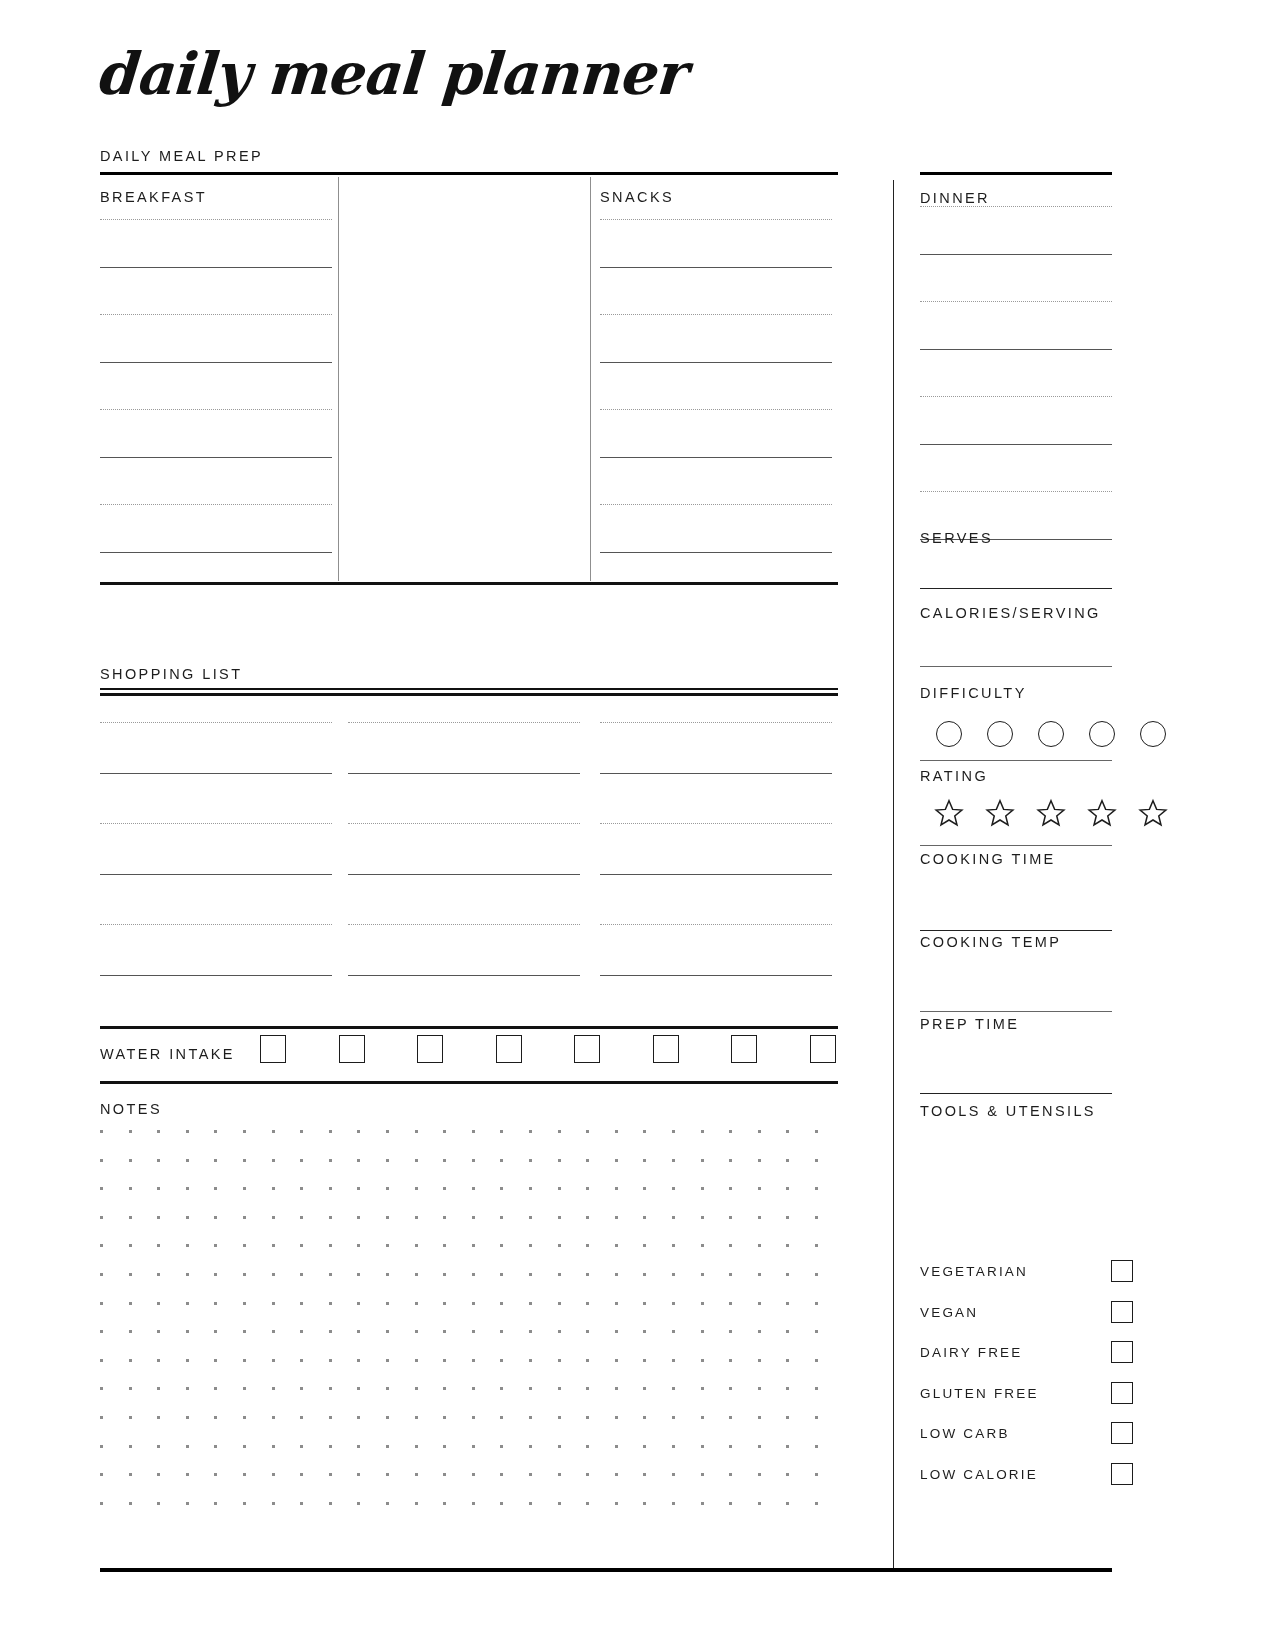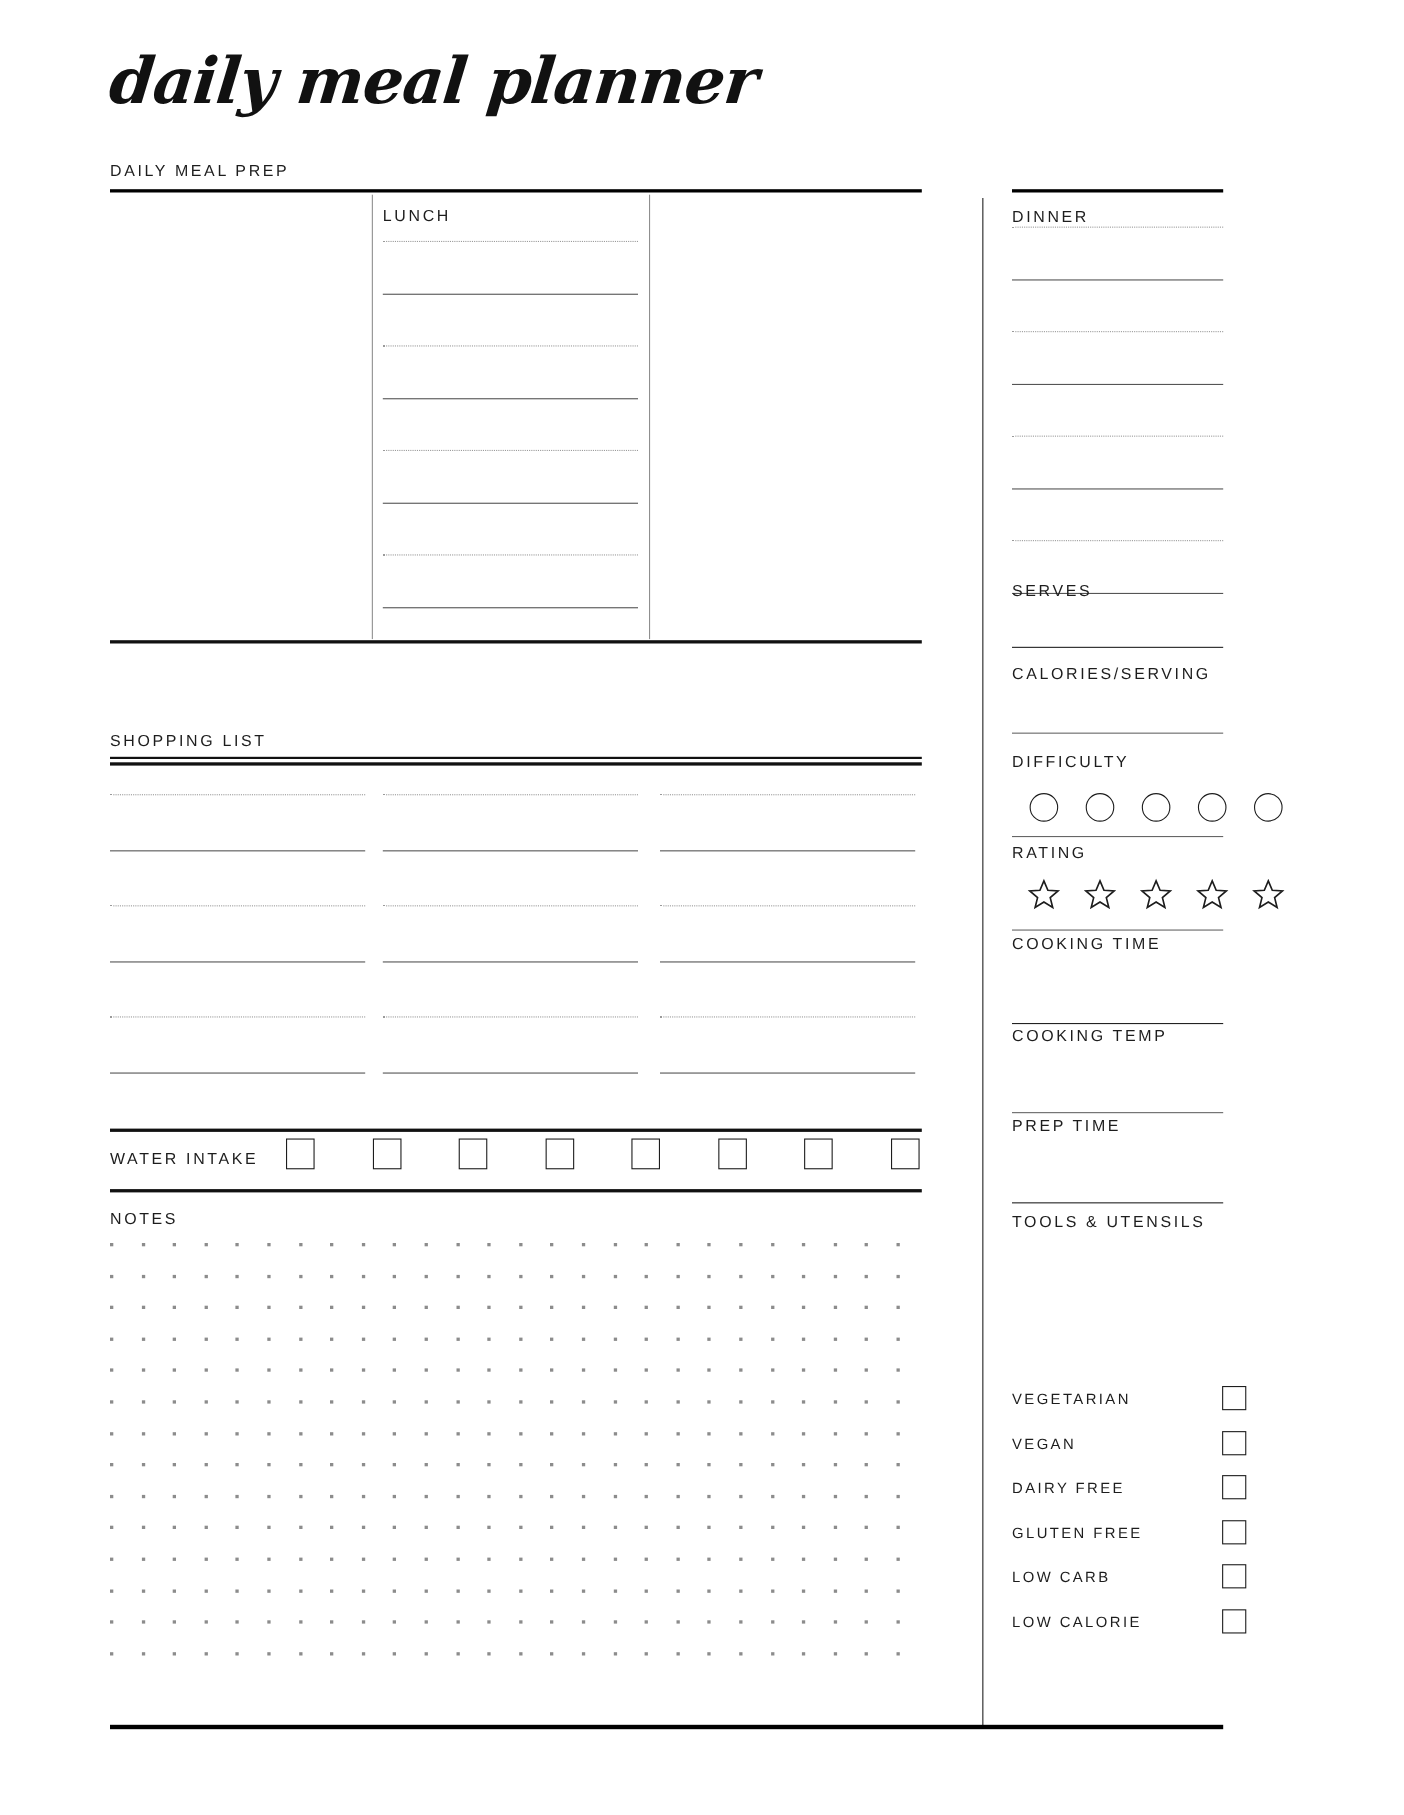--- a/index.html
+++ b/index.html
@@ -270,22 +270,33 @@
   <div class="title-wrap">
     <div class="title">daily meal planner</div>
   </div>
 
   <div id="left-panel">
 
     <div class="lbl" id="daily-meal-prep-label">DAILY MEAL PREP</div>
     <div id="meal-prep-top-rule"></div>
 
     <div id="meal-grid">
-      <div class="meal-col c1">
-        <div class="lbl meal-col-head">LUNCH</div>
+      <div class="meal-col c0">
+        <div class="lbl meal-col-head">BREAKFAST</div>
+      <div class="meal-line rule-dotted" style="top: 44px;"></div>
+          <div class="meal-line rule-solid" style="top: 91.5px;"></div>
+          <div class="meal-line rule-dotted" style="top: 139px;"></div>
+          <div class="meal-line rule-solid" style="top: 186.5px;"></div>
+          <div class="meal-line rule-dotted" style="top: 234px;"></div>
+          <div class="meal-line rule-solid" style="top: 281.5px;"></div>
+          <div class="meal-line rule-dotted" style="top: 329px;"></div>
+          <div class="meal-line rule-solid" style="top: 376.5px;"></div>
+        </div>
+      <div class="meal-col c2">
+        <div class="lbl meal-col-head">SNACKS</div>
       <div class="meal-line rule-dotted" style="top: 44px;"></div>
           <div class="meal-line rule-solid" style="top: 91.5px;"></div>
           <div class="meal-line rule-dotted" style="top: 139px;"></div>
           <div class="meal-line rule-solid" style="top: 186.5px;"></div>
           <div class="meal-line rule-dotted" style="top: 234px;"></div>
           <div class="meal-line rule-solid" style="top: 281.5px;"></div>
           <div class="meal-line rule-dotted" style="top: 329px;"></div>
           <div class="meal-line rule-solid" style="top: 376.5px;"></div>
         </div>
       <div class="vdiv" id="vdiv-1"></div>

